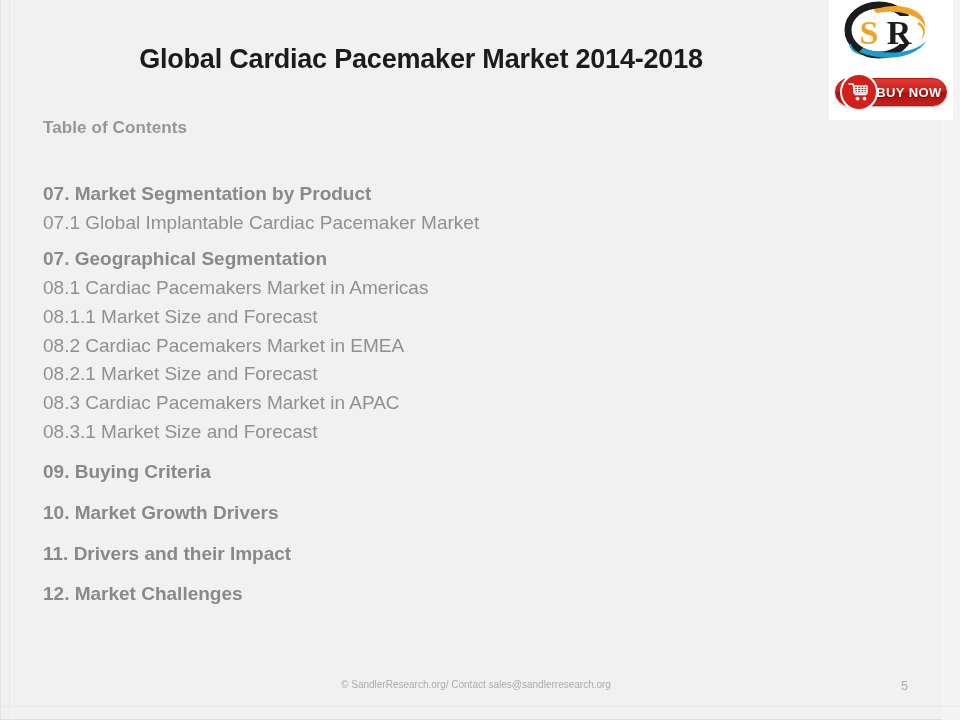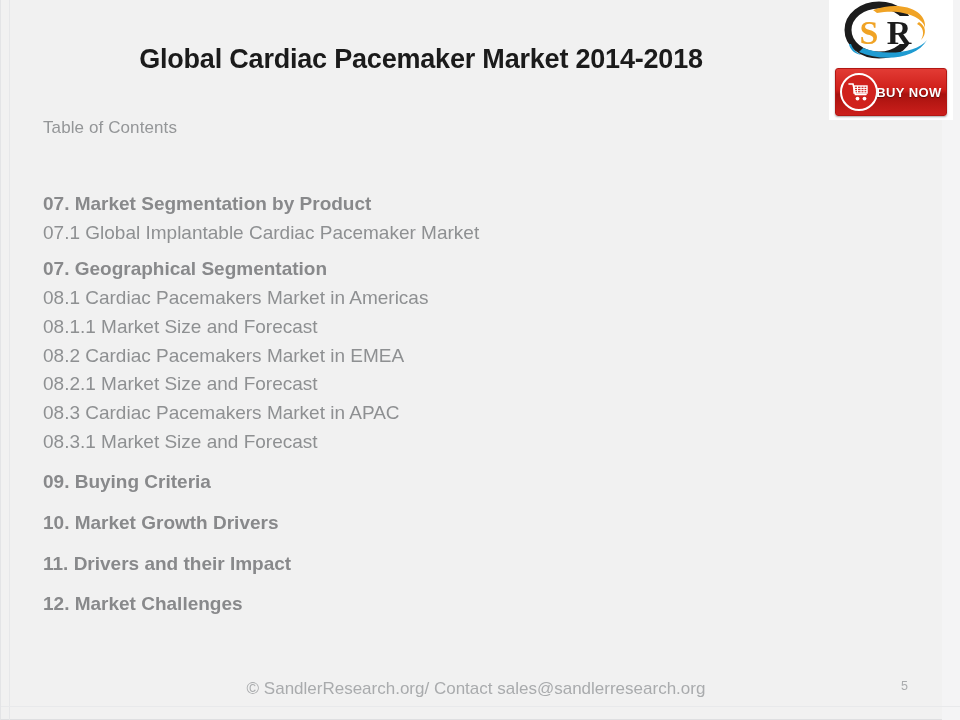--- a/index.html
+++ b/index.html
@@ -64,21 +64,21 @@
     letter-spacing: -0.2px;
     padding-right: 120px;
     box-sizing: border-box;
   }
 
   .toc-heading {
     position: absolute;
     left: 42px;
     top: 118px;
     font-size: 17px;
-    font-weight: normal;
+    font-weight: bold;
     color: #949698;
     letter-spacing: 0.1px;
   }
 
   
   .brand-block {
     position: absolute;
     right: 7px;
     top: 0;
     width: 124px;
@@ -97,22 +97,22 @@
     width: 124px;
     height: 56px;
     background: #ffffff;
     display: flex;
     align-items: center;
     justify-content: center;
   }
   .buy-now-pill {
     position: relative;
     width: 112px;
-    height: 48px;
-    border-radius: 3px;
+    height: 28px;
+    border-radius: 19px;
     background: linear-gradient(to bottom, #e23b34 0%, #cf1f1a 45%, #a8120f 55%, #cc1f1b 100%);
     box-shadow: 0 1px 2px rgba(0,0,0,0.35);
     display: flex;
     align-items: center;
     border: 1px solid #b21713;
     box-sizing: border-box;
   }
   .cart-circle {
     position: absolute;
     left: 4px;
@@ -136,21 +136,21 @@
     font-size: 13px;
     font-weight: bold;
     letter-spacing: 0.4px;
     text-shadow: 0 1px 1px rgba(0,0,0,0.45);
   }
 
   
   .toc {
     position: absolute;
     left: 42px;
-    top: 190px;
+    top: 180px;
     width: 700px;
   }
   .toc-item {
     color: #8c8e90;
     font-size: 19px;
     line-height: 28.7px;
     white-space: nowrap;
   }
   .toc-item.level1 {
     font-weight: bold;
@@ -183,21 +183,21 @@
     text-decoration: underline;
   }
 
   
   .footer-copy {
     position: absolute;
     left: 0;
     top: 679px;
     width: 960px;
     text-align: center;
-    font-size: 17px;
+    font-size: 10px;
     color: #a9abad;
     padding-right: 10px;
     box-sizing: border-box;
   }
   .page-number {
     position: absolute;
     right: 52px;
     top: 679px;
     font-size: 12.5px;
     color: #a9abad;

